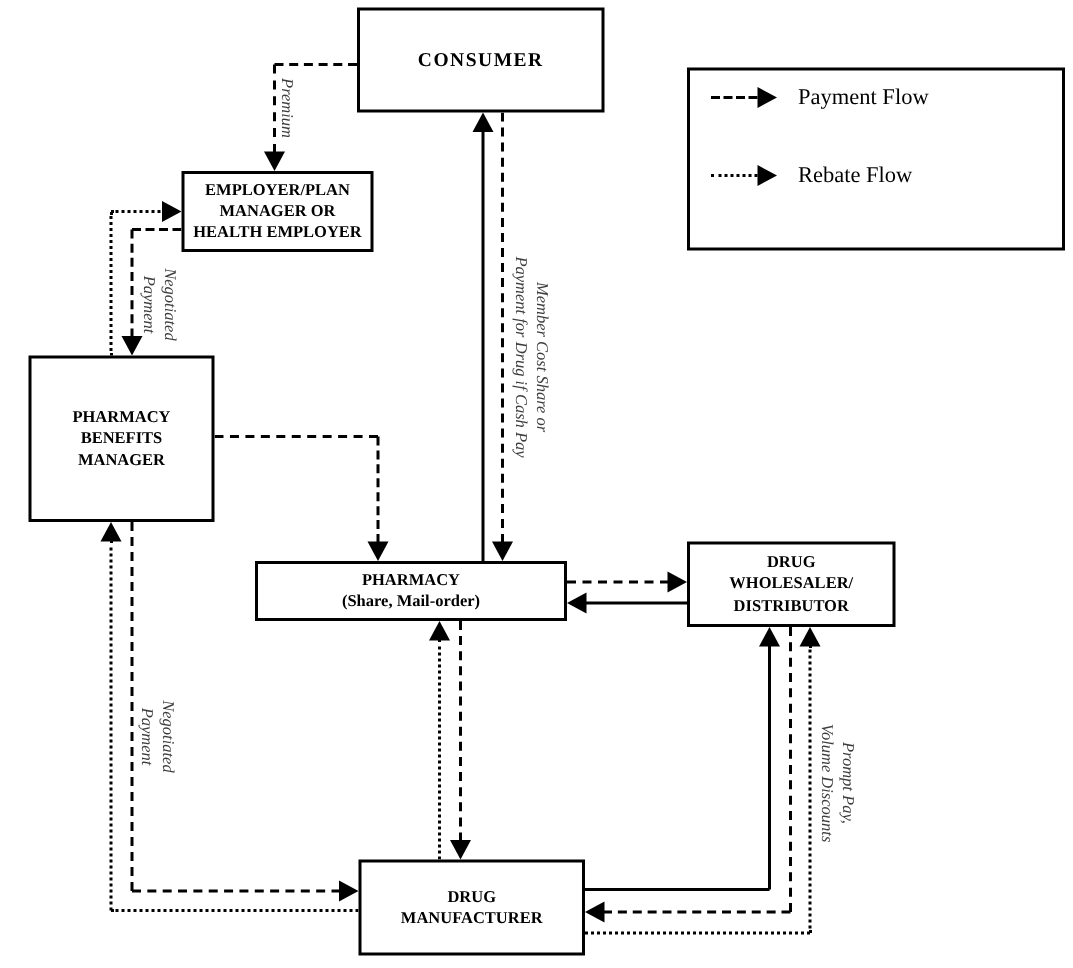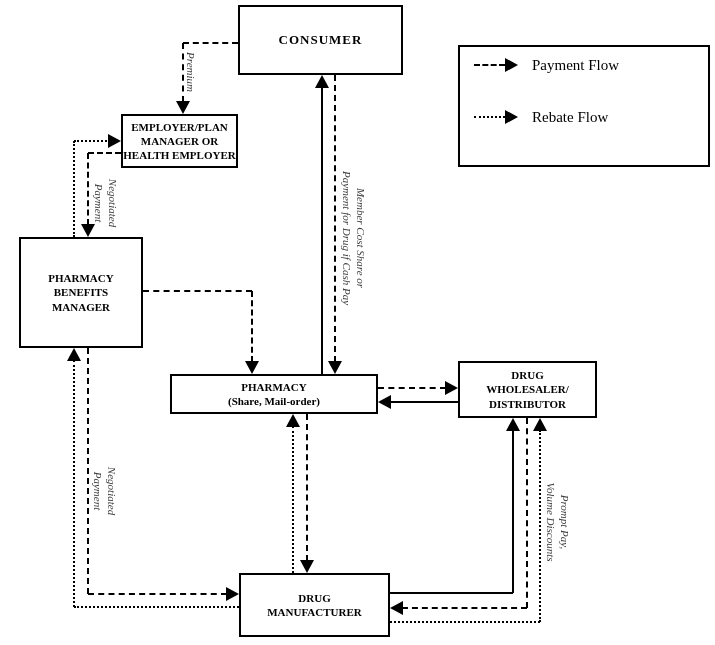--- a/index.html
+++ b/index.html
@@ -99,21 +99,21 @@
   <div class="arr a-left" style="left:378px;top:395px;"></div>
 
   <div class="lh h-sol" style="left:390px;top:592px;width:123px;"></div>
   <div class="lv v-sol" style="left:512px;top:430px;height:163px;"></div>
   <div class="arr a-up" style="left:506px;top:418px;"></div>
 
   <div class="box" style="left:238px;top:5px;width:165px;height:70px;font-size:13px;letter-spacing:1px;">
     <div class="ln">CONSUMER</div>
   </div>
 
-  <div class="box" style="left:121px;top:114px;width:117px;height:54px;font-size:11px;">
+  <div class="box" style="left:121px;top:114px;width:128px;height:54px;font-size:11px;">
     <div class="ln">EMPLOYER/PLAN</div>
     <div class="ln">MANAGER OR</div>
     <div class="ln">HEALTH EMPLOYER</div>
   </div>
 
   <div class="box" style="left:19px;top:237px;width:124px;height:111px;font-size:11px;">
     <div class="ln">PHARMACY</div>
     <div class="ln">BENEFITS</div>
     <div class="ln">MANAGER</div>
   </div>

